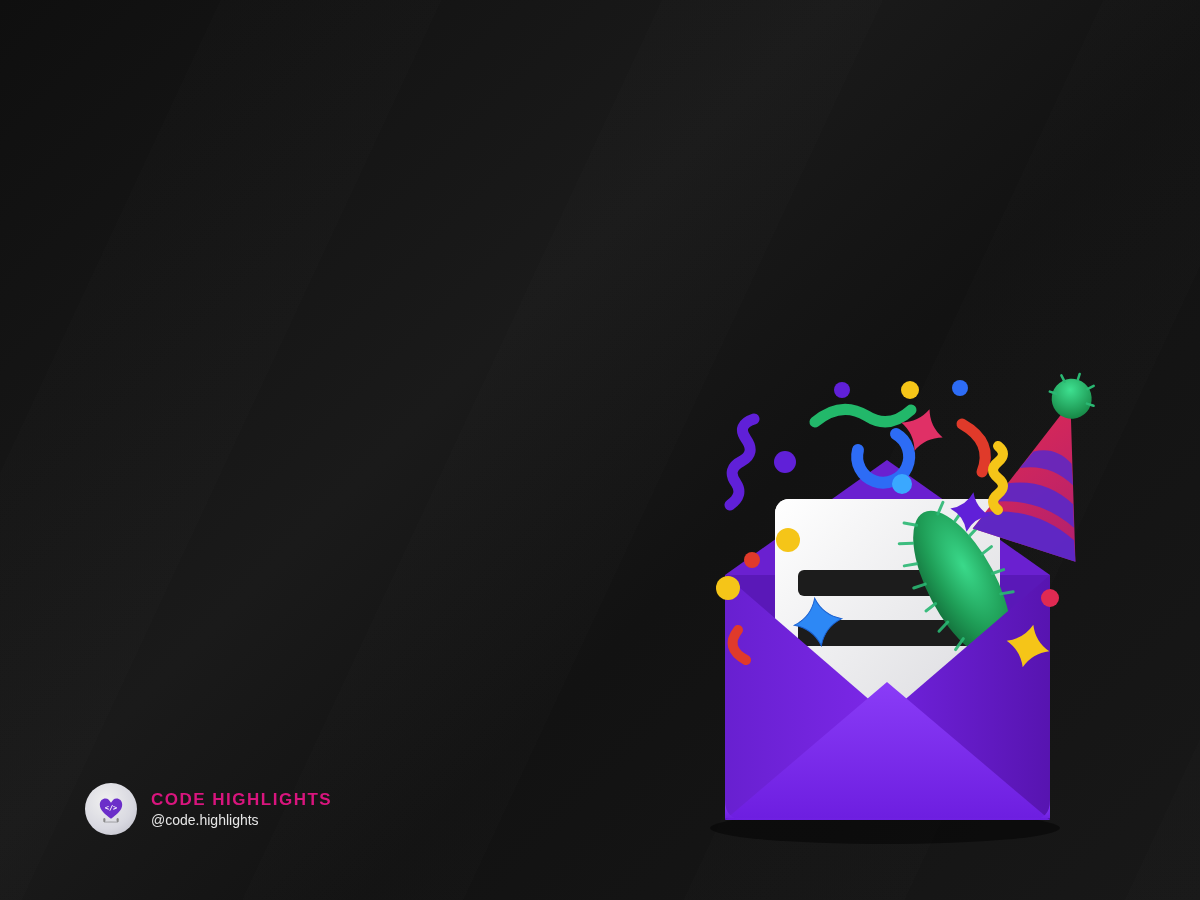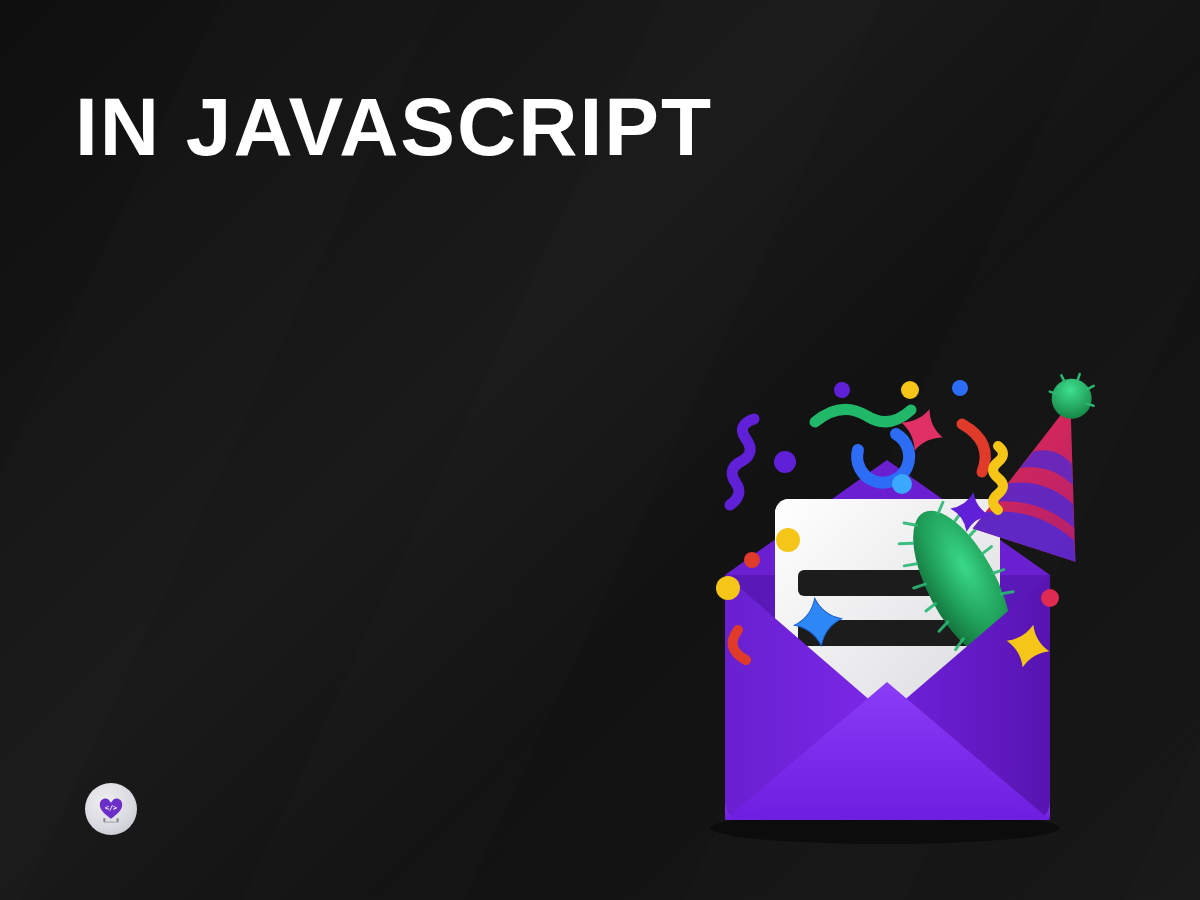--- a/index.html
+++ b/index.html
@@ -94,32 +94,35 @@
     height: 100%;
     overflow: visible;
   }
 </style>
 </head>
 <body>
 
 <div class="diagonal-sheen"></div>
 
 <div class="title-block">
-  <div class="title-js">IN JAVASCRIPT</div>
 </div>
 
 <div class="footer-brand">
   <div class="avatar">
     <svg class="avatar-heart" viewBox="0 0 40 40">
       <path d="M20 34 C12 28 4 22 4 14 C4 8 8 5 12 5 C16 5 18 8 20 11 C22 8 24 5 28 5 C32 5 36 8 36 14 C36 22 28 28 20 34 Z" fill="#6b2ec9"></path>
       <text x="20" y="22" text-anchor="middle" font-size="10" font-weight="bold" fill="#fff" font-family="monospace">&lt;/&gt;</text>
       <ellipse cx="20" cy="39" rx="10" ry="2" fill="rgba(0,0,0,0.15)"></ellipse>
       <rect x="9" y="33" width="3" height="6" rx="1.5" fill="#888"></rect>
       <rect x="28" y="33" width="3" height="6" rx="1.5" fill="#888"></rect>
     </svg>
+  </div>
+  <div class="brand-text">
+    <div class="brand-name">CODE HIGHLIGHTS</div>
+    <div class="brand-handle">@code.highlights</div>
   </div>
 </div>
 
 <div class="illustration">
   <svg viewBox="0 0 520 520">
 
     <ellipse cx="275" cy="498" rx="175" ry="16" fill="rgba(0,0,0,0.45)"></ellipse>
 
     <path d="M115 245 L440 245 L440 470 Q440 490 420 490 L135 490 Q115 490 115 470 Z" fill="#5a18b8"></path>
 

